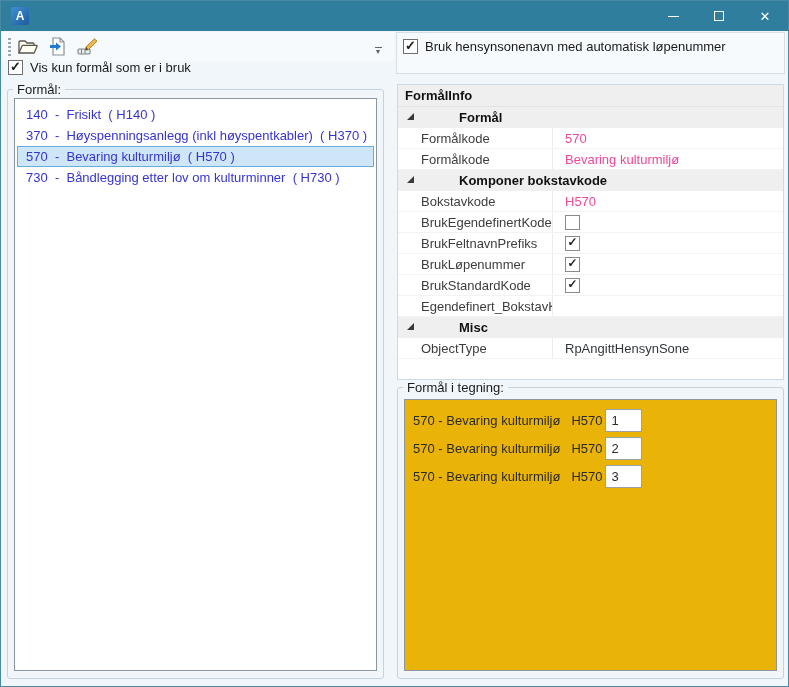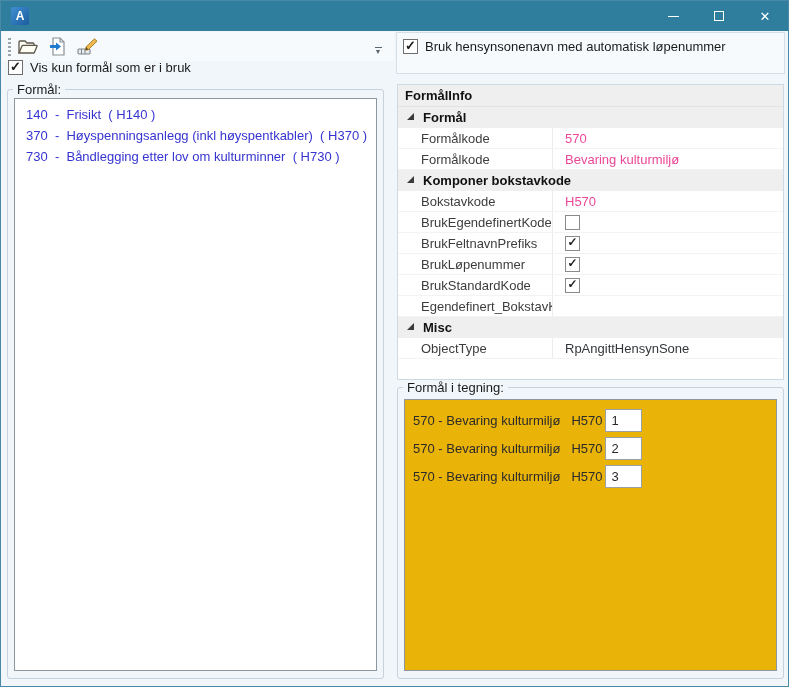--- a/index.html
+++ b/index.html
@@ -78,21 +78,21 @@
   .pgrid {
     position:absolute; left:396px; top:83px; width:387px; height:296px;
     background:#fff; border:1px solid #cfd9e0; font-size:13px; overflow:hidden;
   }
   .pg-header {
     height:22px; background:#efefef; font-weight:bold; color:#111;
     display:flex; align-items:center; padding-left:7px; border-bottom:1px solid #e3e3e3;
   }
   .pg-cat {
     height:21px; background:#efefef; font-weight:bold; color:#111;
-    display:flex; align-items:center;
+    display:flex; align-items:center;gap:36px;
   }
   .pg-tri {
     width:0; height:0; border-bottom:7px solid #3a3a3a; border-left:7px solid transparent;
     margin:0 9px 2px 9px;
   }
   .pg-row { height:21px; display:flex; border-bottom:1px solid #f3f3f3; background:#fff; }
   .pg-name {
     width:154px; flex:none; display:flex; align-items:center;
     padding-left:23px; color:#3d3d3d; overflow:hidden; white-space:nowrap;
   }
@@ -191,20 +191,21 @@
         <span>✓</span>
       </div>
     <div class="cb-label">Vis kun formål som er i bruk</div>
   </div>
 
   <div class="groupbox" style="left:6px; top:88px; width:377px; height:590px;"></div>
   <div class="group-label" style="left:12px; top:81px;">Formål:</div>
   <div class="listbox" style="left:13px; top:97px; width:363px; height:573px; padding-top:5px;" id="formal-list">
       <div class="list-item">140  -  Frisikt  ( H140 )</div>
       <div class="list-item">370  -  Høyspenningsanlegg (inkl høyspentkabler)  ( H370 )</div>
+      <div class="list-item selected">570  -  Bevaring kulturmiljø  ( H570 )</div>
       <div class="list-item">730  -  Båndlegging etter lov om kulturminner  ( H730 )</div>
     </div>
 
   <div class="splitter"></div>
 
   <div class="pgrid">
     <div class="pg-header">FormålInfo</div>
     <div id="pg-rows">
         <div class="pg-cat">
           <div class="pg-tri"></div>

